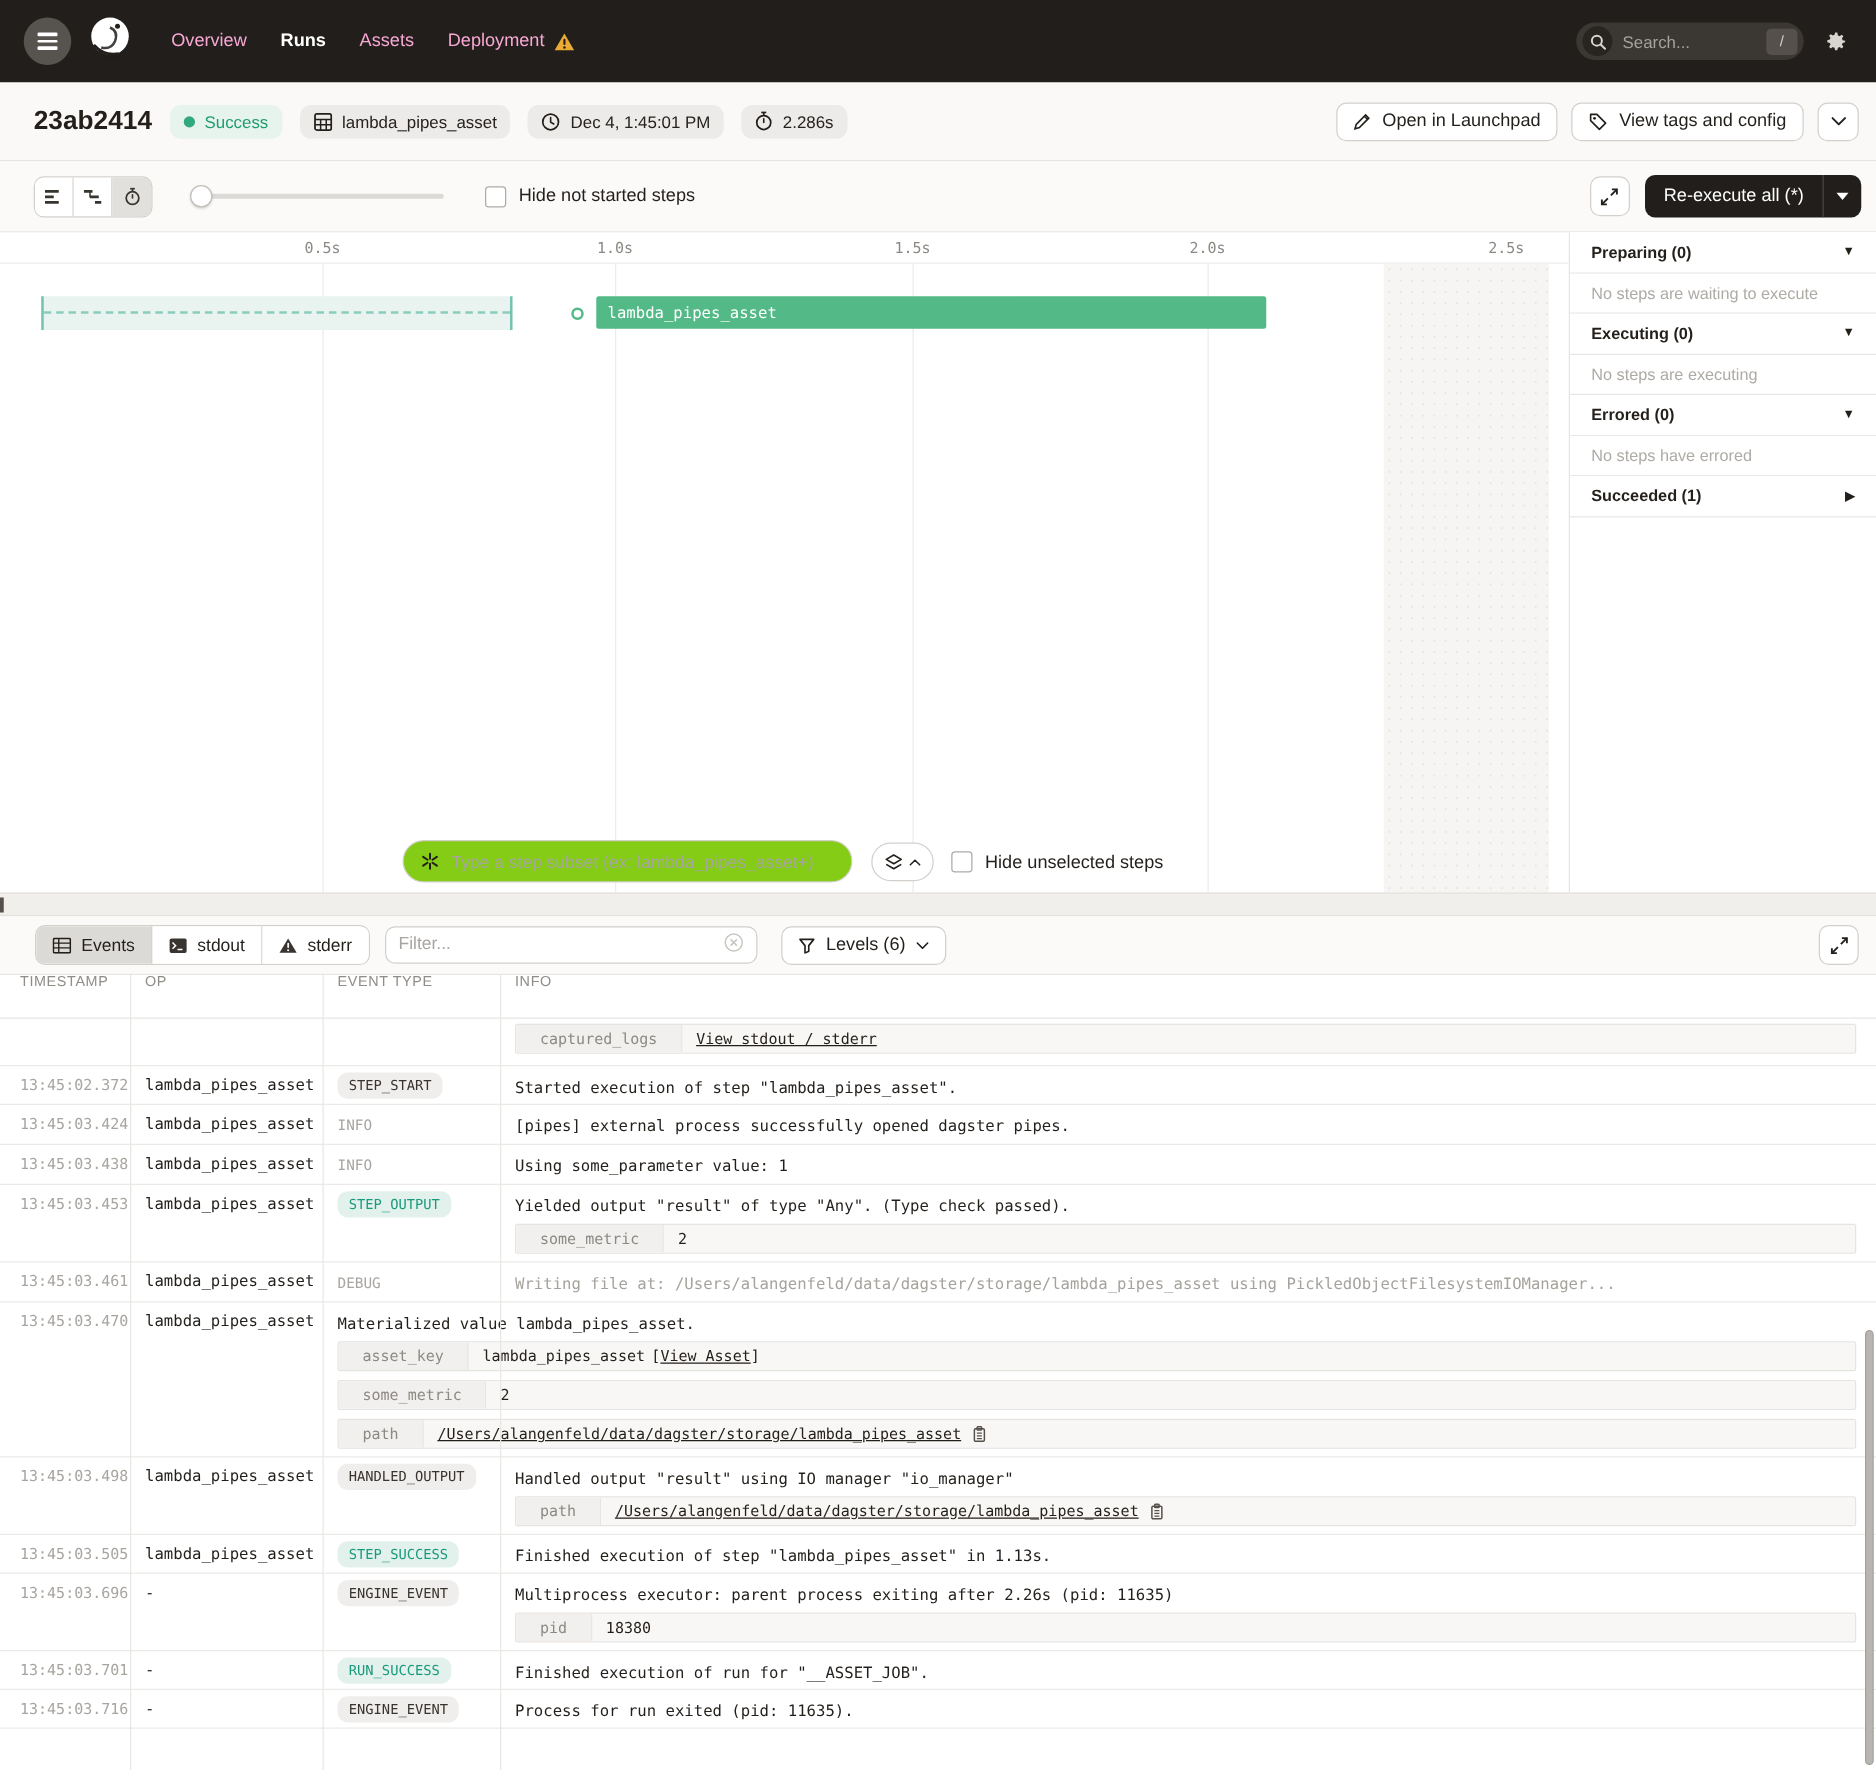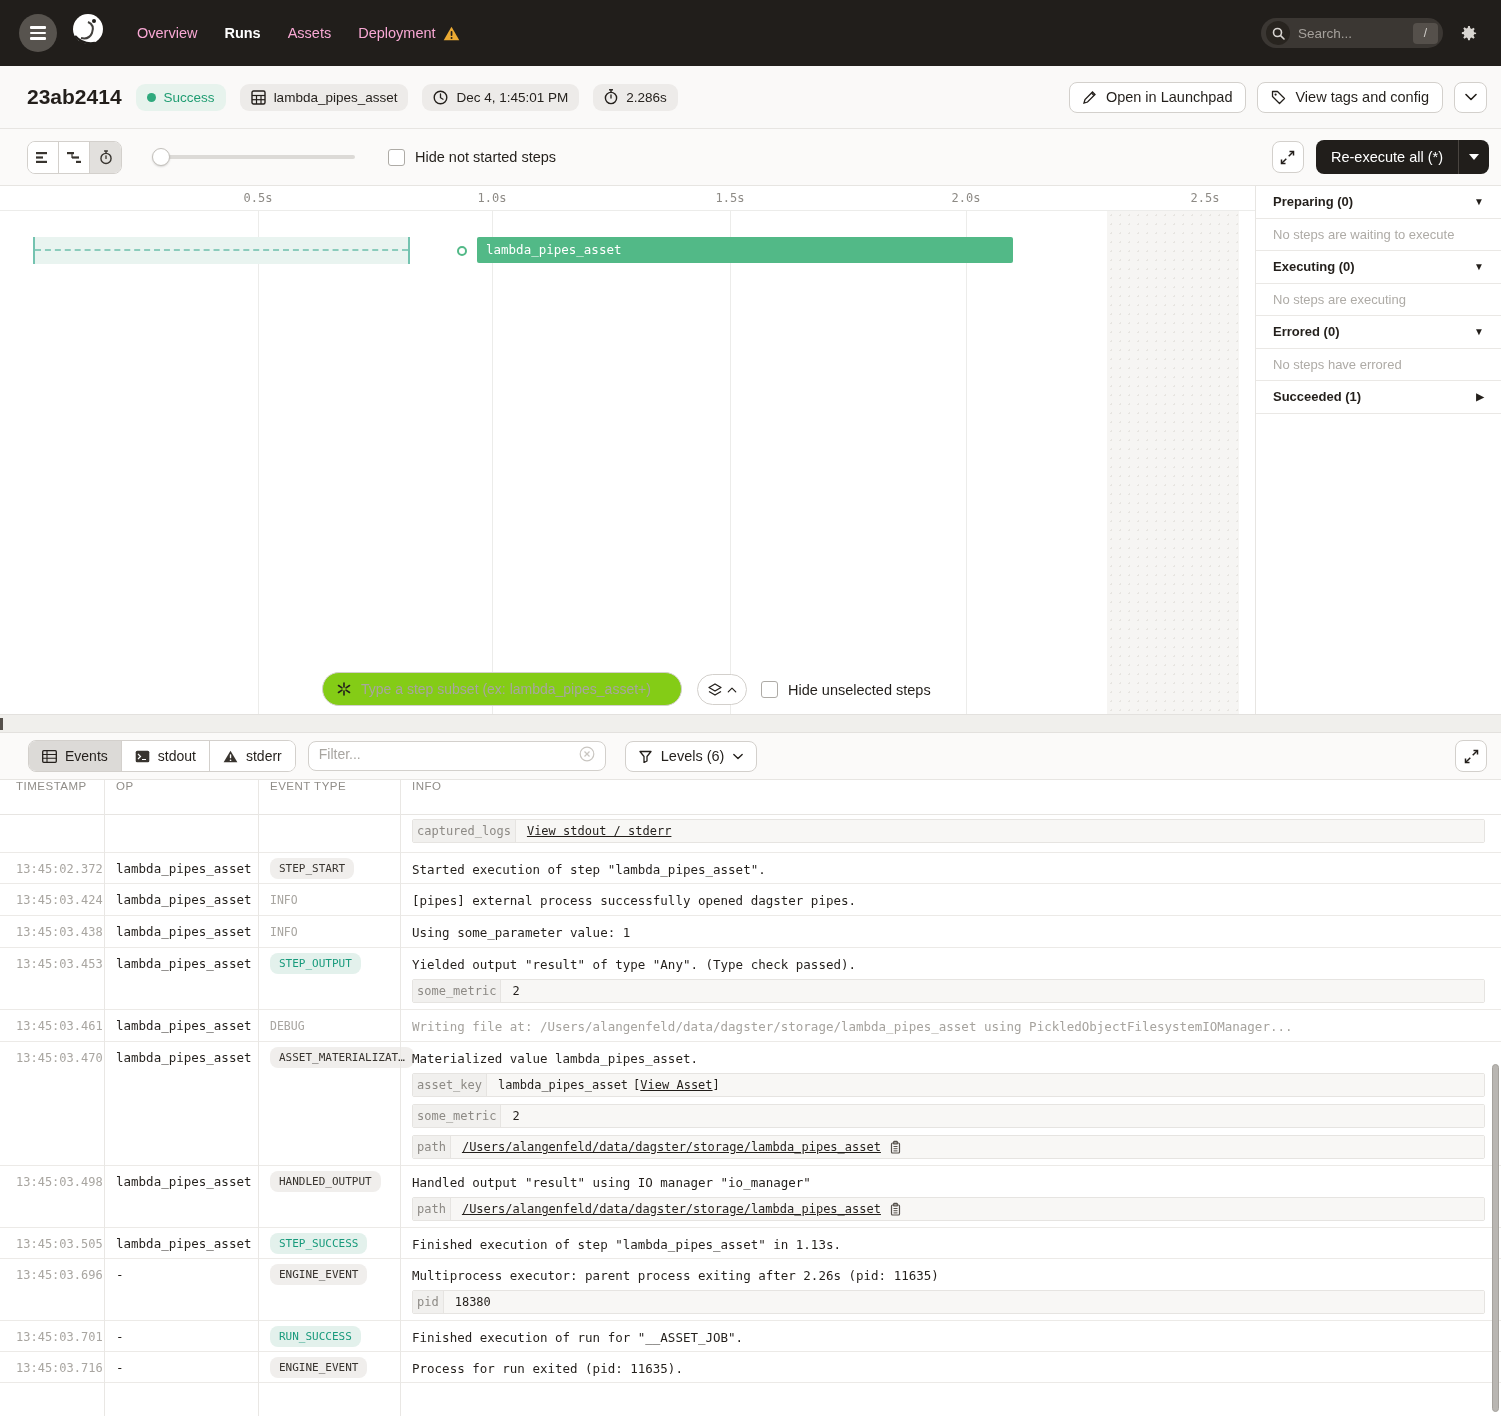--- a/index.html
+++ b/index.html
@@ -106,21 +106,21 @@
   .trow { display:flex; border-bottom:1px solid #eceae7; }
   .ts { font-family:"DejaVu Sans Mono",monospace; font-size:12px; color:#a8a5a0; white-space:nowrap; }
   .op { font-family:"DejaVu Sans Mono",monospace; font-size:12.5px; color:#231f1b; white-space:nowrap; }
   .badge { font-family:"DejaVu Sans Mono",monospace; font-size:11px; padding:4px 9px; border-radius:8px; display:inline-block; white-space:nowrap; }
   .b-gray { background:#f0eeec; color:#38342f; }
   .b-green { background:#e3f1ec; color:#189a7c; }
   .b-plain { font-family:"DejaVu Sans Mono",monospace; font-size:11.5px; color:#a8a5a0; padding:4px 0; display:inline-block; }
   .itext { font-family:"DejaVu Sans Mono",monospace; font-size:12.5px; padding-top:3px; }
   .itext.muted { color:#a6a39e; }
   .tag { display:flex; border:1px solid #e6e4e1; border-radius:2px; margin-top:7px; font-family:"DejaVu Sans Mono",monospace; font-size:12px; overflow:hidden; }
-  .tag-k { background:#f1f0ee; color:#8d8a85; padding:4px 4px; border-right:1px solid #e6e4e1; white-space:nowrap; flex:none; }
+  .tag-k { background:#f1f0ee; color:#8d8a85; padding:4px 19px; border-right:1px solid #e6e4e1; white-space:nowrap; flex:none; }
   .tag-v { background:#f8f7f5; color:#231f1b; padding:4px 11px; flex:1; display:flex; align-items:center; gap:5px; min-width:0; }
   .link { text-decoration:underline; cursor:pointer; color:#231f1b; }
   .copy-ic { cursor:pointer; display:inline-flex; margin-left:3px; }
   .partial { height:38px; overflow:hidden; }
   .partial .c-info { padding-top:4px; }
   .partial .tag { margin-top:0; }
   .empty-row { height:36px; }
   .vscroll { position:absolute; right:2px; top:284px; width:7px; height:348px; background:#b9b6b2; border:1px solid #a5a29d; border-radius:4px; z-index:3; }
 </style>
 </head>
@@ -489,21 +489,20 @@
         <div class="c-ts"><span class="ts">13:45:03.461</span></div>
         <div class="c-op"><span class="op">lambda_pipes_asset</span></div>
         <div class="c-type"><span class="b-plain">DEBUG</span></div>
         <div class="c-info">
           <div class="itext muted">Writing file at: /Users/alangenfeld/data/dagster/storage/lambda_pipes_asset using PickledObjectFilesystemIOManager...</div>
         </div>
       </div>
       <div class="trow">
         <div class="c-ts"><span class="ts">13:45:03.470</span></div>
         <div class="c-op"><span class="op">lambda_pipes_asset</span></div>
-        <div class="c-type"><span class="badge b-gray">ASSET_MATERIALIZAT…</span></div>
         <div class="c-info">
           <div class="itext">Materialized value lambda_pipes_asset.</div>
           <div class="tag">
             <span class="tag-k">asset_key</span>
             <div class="tag-v">
               <span>lambda_pipes_asset</span>
               <span>[<span class="link">View Asset</span>]</span>
             </div>
           </div>
           <div class="tag">

